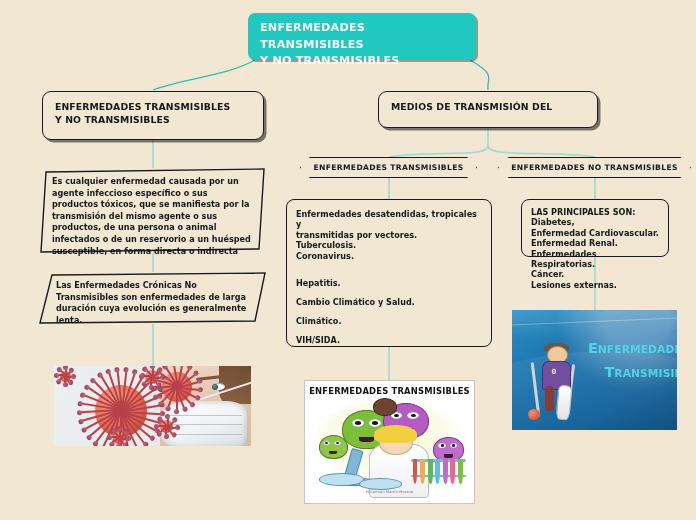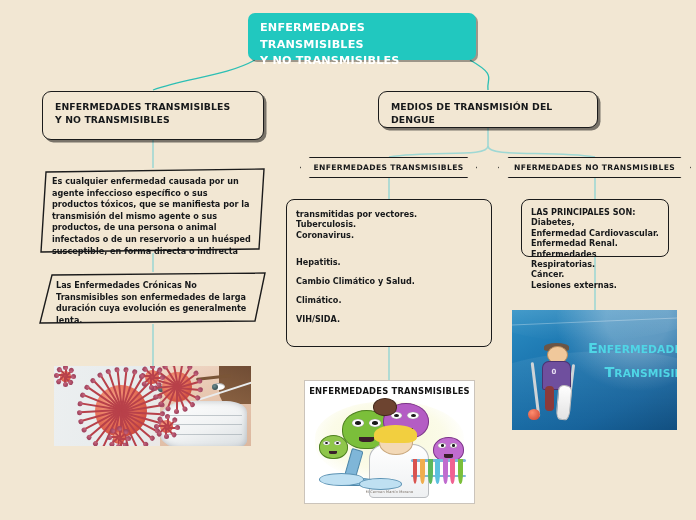--- a/index.html
+++ b/index.html
@@ -236,45 +236,45 @@
     <div>Y NO TRANSMISIBLES</div>
   </div>
 
   <div class="rnode" id="node-def">
     <div>ENFERMEDADES TRANSMISIBLES</div>
     <div>Y NO TRANSMISIBLES</div>
   </div>
 
   <div class="rnode" id="node-dengue">
     <div>MEDIOS DE TRANSMISIÓN DEL</div>
-    <div>DENGUE</div>
   </div>
 
   <div class="scroll-box" id="box-def-text">
     <svg class="sb-border" viewBox="0 0 233 85" preserveAspectRatio="none">
       <path d="M10,4 L228,1 L223,81 L5,84 Z" fill="#f2e7d3" stroke="#1b1b1b" stroke-width="1.4"></path>
     </svg>
     <div class="sb-text">Es cualquier enfermedad causada por un agente infeccioso específico o sus productos tóxicos, que se manifiesta por la transmisión del mismo agente o sus productos, de una persona o animal infectados o de un reservorio a un huésped susceptible, en forma directa o indirecta</div>
   </div>
 
   <div class="scroll-box" id="box-cronicas">
     <svg class="sb-border" viewBox="0 0 233 52" preserveAspectRatio="none">
       <path d="M16,3 L229,1 L219,49 L4,51 Z" fill="#f2e7d3" stroke="#1b1b1b" stroke-width="1.4"></path>
     </svg>
     <div class="sb-text">Las Enfermedades Crónicas No Transmisibles son enfermedades de larga duración cuya evolución es generalmente lenta.</div>
   </div>
 
   <div class="hexpill" id="pill-trans">
     <span class="hexinner">ENFERMEDADES TRANSMISIBLES</span>
   </div>
   <div class="hexpill" id="pill-notrans">
-    <span class="hexinner">NFERMEDADES NO TRANSMISIBLES</span>
+    <span class="hexinner">ENFERMEDADES NO TRANSMISIBLES</span>
   </div>
 
   <div class="listbox" id="list-trans">
+    <span class="ln">Enfermedades desatendidas, tropicales y</span>
     <span class="ln">transmitidas por vectores.</span>
     <span class="ln">Tuberculosis.</span>
     <span class="ln">Coronavirus.</span>
     <div class="gap"></div>
     <div class="gap"></div>
     <span class="ln">Hepatitis.</span>
     <div class="gap"></div>
     <span class="ln">Cambio Climático y Salud.</span>
     <div class="gap"></div>
     <span class="ln">Climático.</span>

